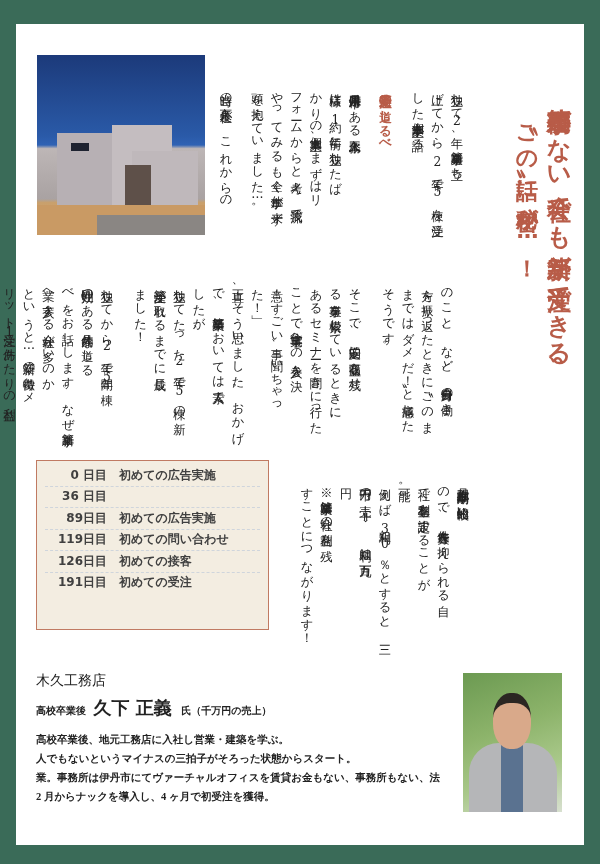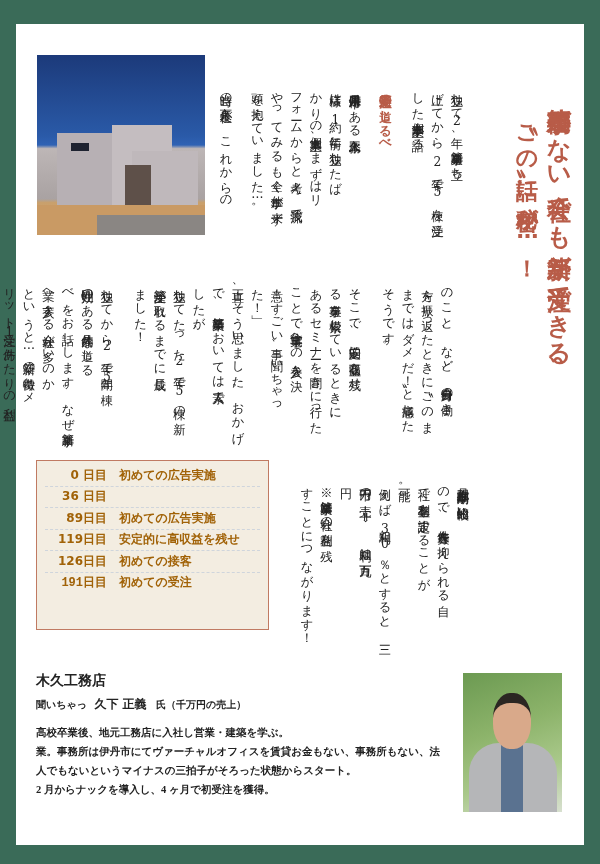--- a/index.html
+++ b/index.html
@@ -24,30 +24,30 @@
                  background:linear-gradient(180deg,#1c3a7a 0%,#2a5aa8 45%,#2f62b4 50%,#bdb6b6 52%,#a9a2a2 80%,#c9a06c 82%,#d2a771 100%); }
   .house-block1 { position:absolute; left:20px; top:78px; width:70px; height:76px; background:#b7b0b4; }
   .house-block2 { position:absolute; left:75px; top:70px; width:60px; height:90px; background:#c4bdc0; }
   .house-block3 { position:absolute; left:95px; top:96px; width:66px; height:62px; background:#bfb8bb; }
   .house-door { position:absolute; left:88px; top:110px; width:26px; height:44px; background:#5e5049; }
   .house-win { position:absolute; left:34px; top:88px; width:18px; height:8px; background:#1e2230; }
   .house-ground { position:absolute; left:0; top:150px; width:168px; height:30px; background:#c99a64; }
   .house-rocks { position:absolute; left:60px; top:160px; width:108px; height:20px; background:#8a8683; }
   .timeline { position:absolute; left:20px; top:436px; width:233px; height:170px; background:#f3ede1;
               border:1.5px solid #c07a62; box-sizing:border-box; padding:4px 8px;
-              font-family:"DejaVu Sans","Liberation Sans",sans-serif; font-weight:bold; color:#a16207; font-size:12px; }
+              font-family:"DejaVu Sans","Liberation Sans",sans-serif; font-weight:bold; color:#404040; font-size:12px; }
   .tl-row { display:flex; height:20.5px; align-items:center; border-bottom:1px dashed #cfd5dc; }
-  .tl-row:last-child { border-bottom:none;font-family:Liberation Mono, monospace; }
+  .tl-row:last-child { border-bottom:none; }
   .tl-day { width:62px; text-align:right; margin-right:12px; white-space:nowrap; }
   .tl-event { white-space:nowrap; }
   .profile { position:absolute; left:20px; top:648px; width:420px;
              font-family:"DejaVu Sans","Liberation Sans",sans-serif; color:#222; }
-  .company { font-size:14px; font-weight:bold; margin:0 0 6px 0; }
+  .company { font-size:14px; font-weight:normal; margin:0 0 6px 0; }
   .rep { font-size:10px; font-weight:bold; margin-bottom:10px; }
-  .rep .name { font-size:12px; margin:0 6px 0 4px; }
+  .rep .name { font-size:18px; margin:0 6px 0 4px; }
   .bio { font-size:10.5px; line-height:19px; font-weight:bold; width:420px; }
   .bio p { margin:0;font-family:Liberation Serif, serif; }
   .photo-person { position:absolute; left:447px; top:649px; width:99px; height:139px; overflow:hidden;
                   background:linear-gradient(160deg,#6c9a52 0%,#8cb36a 40%,#a9c88a 70%,#d8e0d0 100%); }
   .person-head { position:absolute; left:30px; top:20px; width:38px; height:46px; border-radius:45%;
                  background:#d9a98a; border-top:10px solid #2b2622; }
   .person-body { position:absolute; left:6px; top:70px; width:88px; height:80px; border-radius:30px 30px 0 0;
                  background:#b5b6b8; }
   .person-shirt { position:absolute; left:38px; top:70px; width:22px; height:70px; background:#5a7290; }
 </style>
@@ -129,43 +129,43 @@
     </div>
     <div class="tl-row">
       <span class="tl-day">36 日目</span>
     </div>
     <div class="tl-row">
       <span class="tl-day">89日目</span>
       <span class="tl-event">初めての広告実施</span>
     </div>
     <div class="tl-row">
       <span class="tl-day">119日目</span>
-      <span class="tl-event">安定的に高収益を残せ</span>
+      <span class="tl-event">初めての問い合わせ</span>
     </div>
     <div class="tl-row">
       <span class="tl-day">126日目</span>
       <span class="tl-event">初めての接客</span>
     </div>
     <div class="tl-row">
       <span class="tl-day">191日目</span>
       <span class="tl-event">初めての受注</span>
     </div>
   </div>
 
   <div class="profile">
     <div class="company">木久工務店</div>
     <div class="rep">
-      <span>聞いちゃっ</span>
+      <span>高校卒業後</span>
       <span class="name">久下 正義</span>
       <span>氏（千万円の売上）</span>
     </div>
     <div class="bio">
       <p>高校卒業後、地元工務店に入社し営業・建築を学ぶ。</p>
+      <p>人でもないというマイナスの三拍子がそろった状態からスタート。</p>
       <p>業。事務所は伊丹市にてヴァーチャルオフィスを賃貸お金もない、事務所もない、法</p>
-      <p>人でもないというマイナスの三拍子がそろった状態からスタート。</p>
       <p>2 月からナックを導入し、4 ヶ月で初受注を獲得。</p>
     </div>
   </div>
 
   <div class="photo-person">
     <div class="person-body"></div>
     <div class="person-shirt"></div>
     <div class="person-head"></div>
   </div>
 

